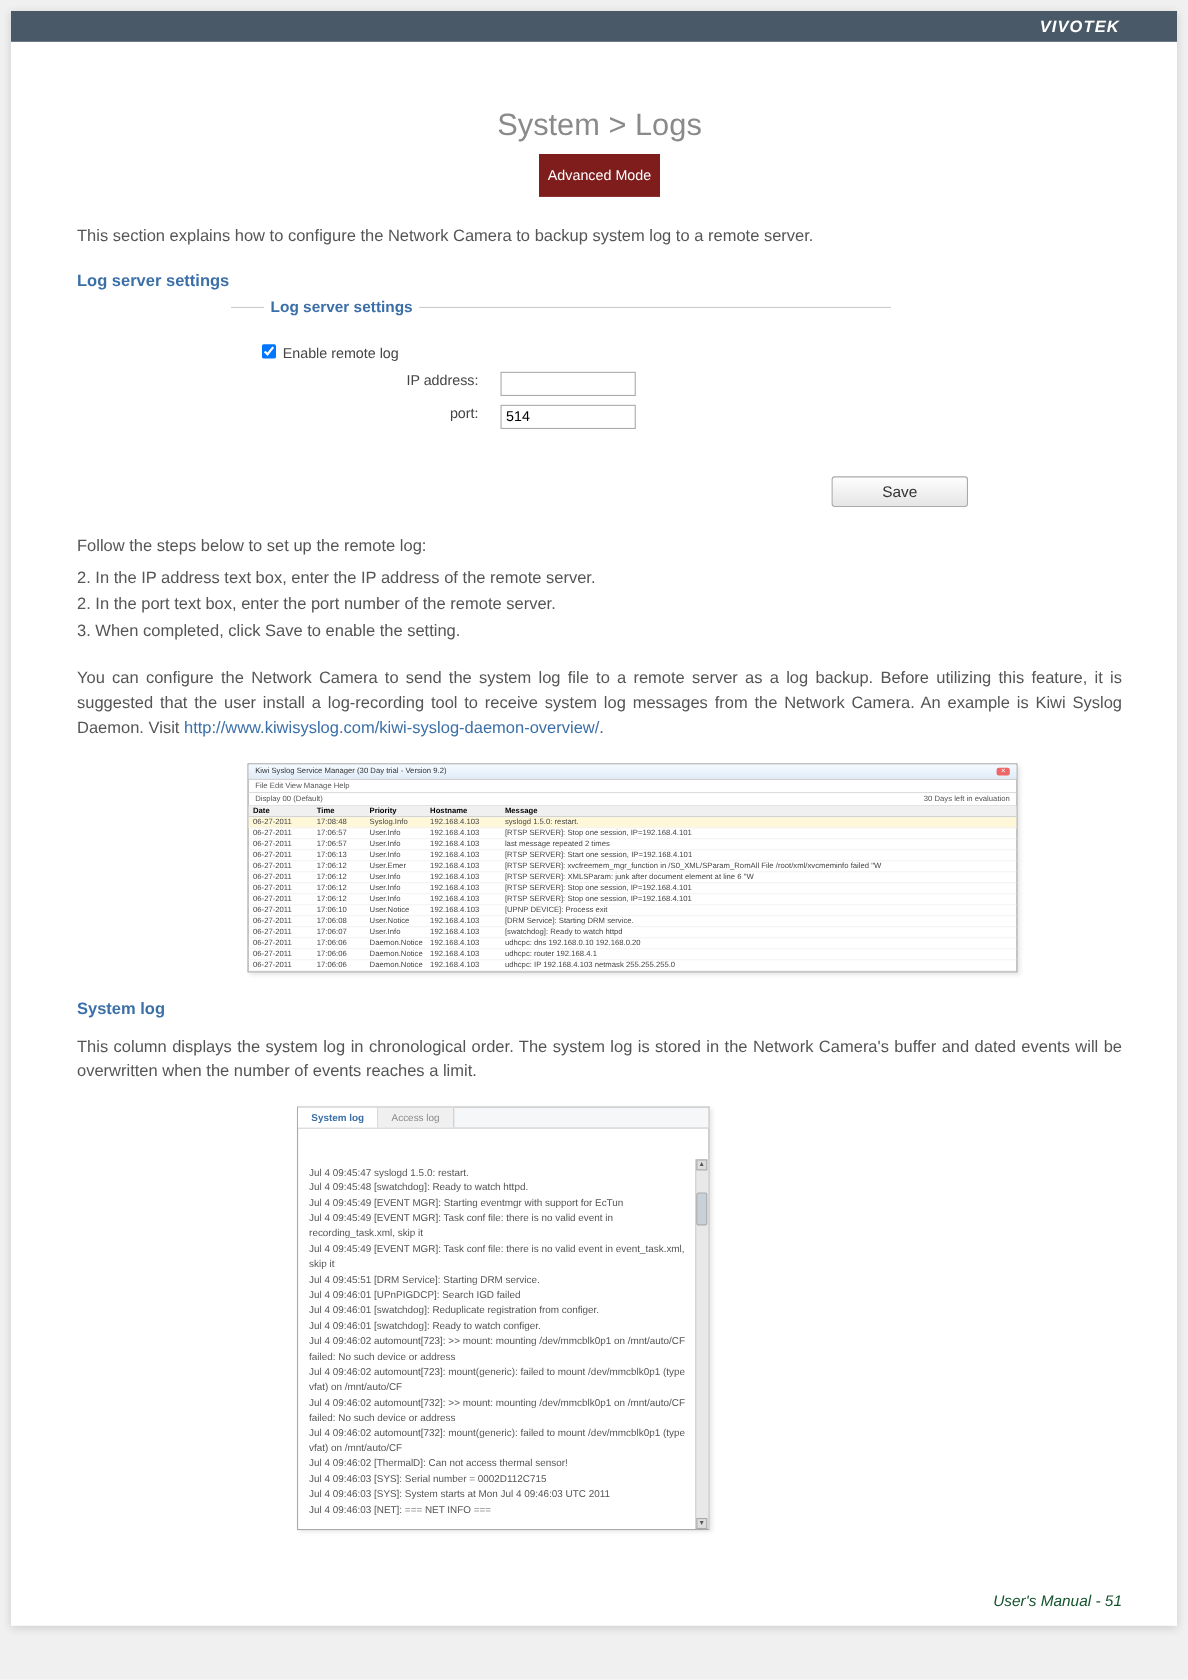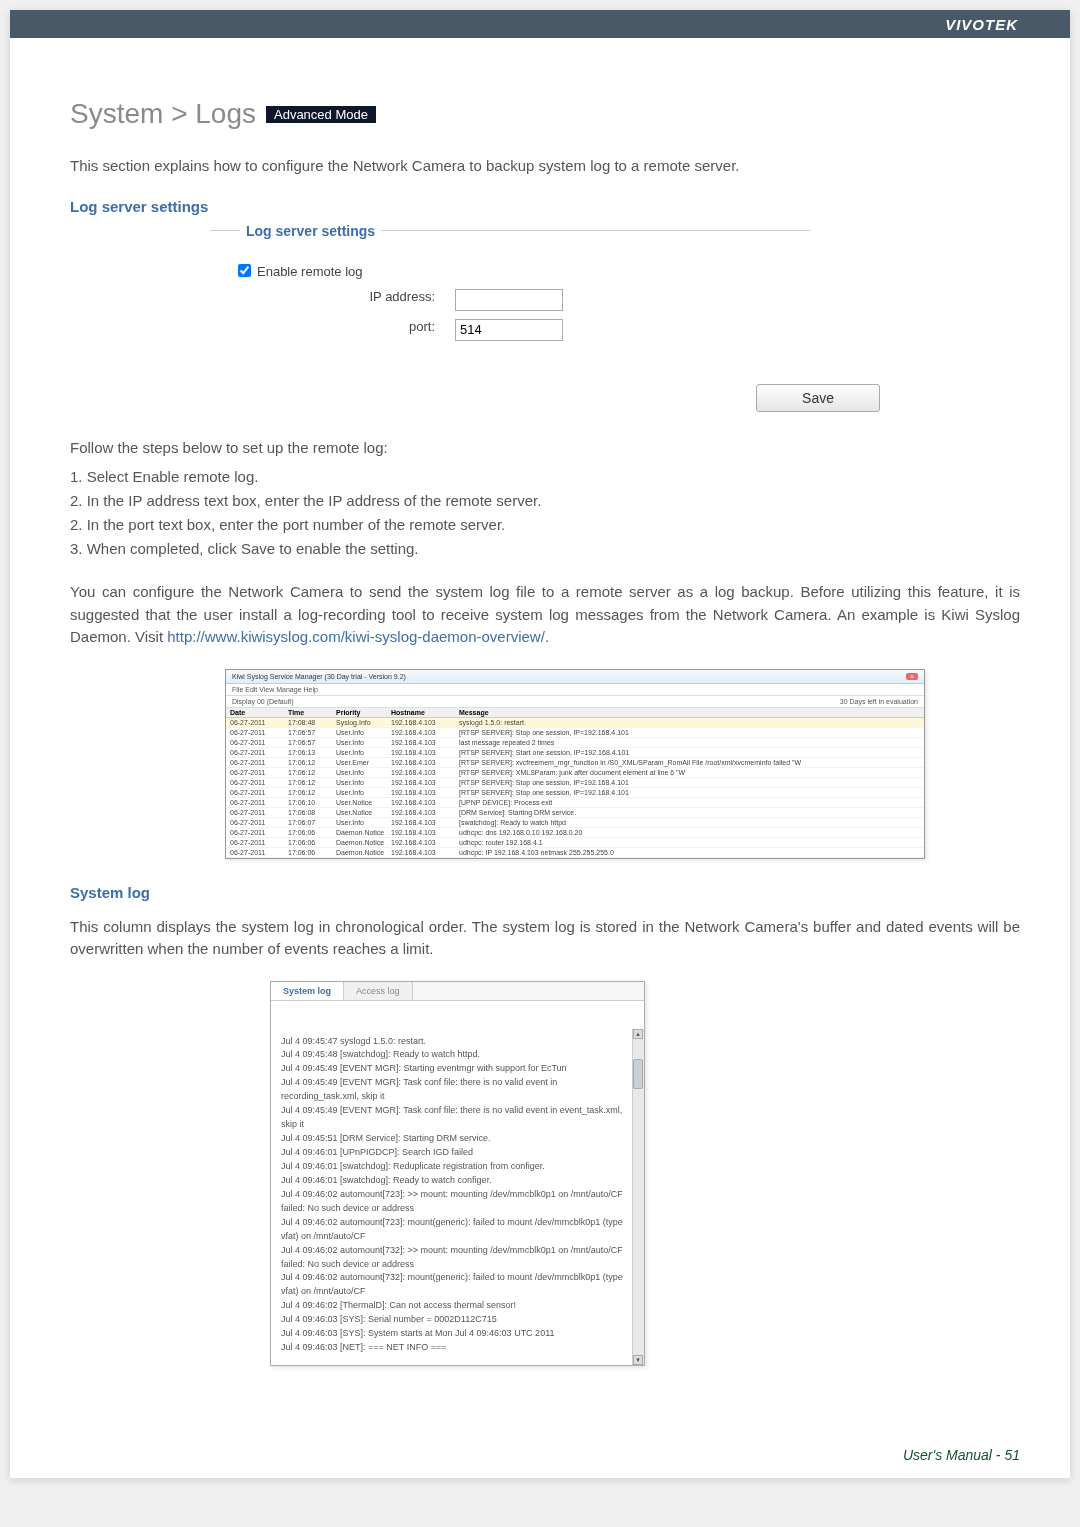--- a/index.html
+++ b/index.html
@@ -34,26 +34,27 @@
       min-height: 1440px;
       position: relative;
     }
     .title-line {
       font-size: 28px;
       color: #8a8a8a;
       margin-bottom: 25px;
       display: flex;
       align-items: center;
       gap: 10px;
+      flex-direction: column;
     }
     .adv-mode {
-      background: #0f172a;
+      background: #7f1d1d;
       color: #fff;
       font-size: 13px;
-      padding: 1px 8px;
+      padding: 12px 8px;
       font-weight: normal;
     }
     .para {
       font-size: 15px;
       color: #555;
       line-height: 1.5;
       margin-bottom: 20px;
       text-align: justify;
     }
     .section-head {
@@ -78,21 +79,21 @@
       font-size: 14px;
       background: #fff;
       padding: 0 6px;
       position: relative;
       top: -24px;
       left: 10px;
       display: inline-block;
     }
     .row { display: flex; align-items: flex-start; margin: 8px 0; font-size: 13px; color: #444;}
     .row .lbl { width: 225px; text-align: right; padding-right: 20px; }
-    .row input[type=text] { width: 108px; height: 22px; border: 1px solid #aaa; padding: 2px 4px; font-size: 13px; }
+    .row input[type=text] { width: 123px; height: 22px; border: 1px solid #aaa; padding: 2px 4px; font-size: 13px; }
     .chk-row { display:flex; align-items:flex-start; gap:6px; font-size:13px; color:#444; margin-bottom:10px; margin-left: 8px;}
     .save-wrap { display:flex; justify-content:flex-end; margin: 10px 140px 25px 0;}
     .save-btn {
       background: linear-gradient(#fefefe,#e5e5e5);
       border: 1px solid #aaa;
       padding: 5px 45px;
       font-size: 14px;
       color: #333;
       border-radius: 3px;
       cursor: pointer;
@@ -176,21 +177,20 @@
           <input type="text" value="514" style="">
         </div>
       </div>
     </div>
     <div class="save-wrap">
       <button class="save-btn">Save</button>
     </div>
 
     <p class="para" style="margin-bottom:6px;">Follow the steps below to set up the remote log:</p>
     <ol class="steps">
-      <li><span>1. Select Enable remote log.</span></li>
       <li><span>2. In the IP address text box, enter the IP address of the remote server.</span></li>
       <li><span>2. In the port text box, enter the port number of the remote server.</span></li>
       <li><span>3. When completed, click Save to enable the setting.</span></li>
     </ol>
 
     <p class="para">
       <span>You can configure the Network Camera to send the system log file to a remote server as a log backup. Before utilizing this feature, it is suggested that the user install a log-recording tool to receive system log messages from the Network Camera. An example is Kiwi Syslog Daemon. Visit </span><span class="link">http://www.kiwisyslog.com/kiwi-syslog-daemon-overview/</span><span>.</span>
     </p>
 
     <div class="kiwi-img">

